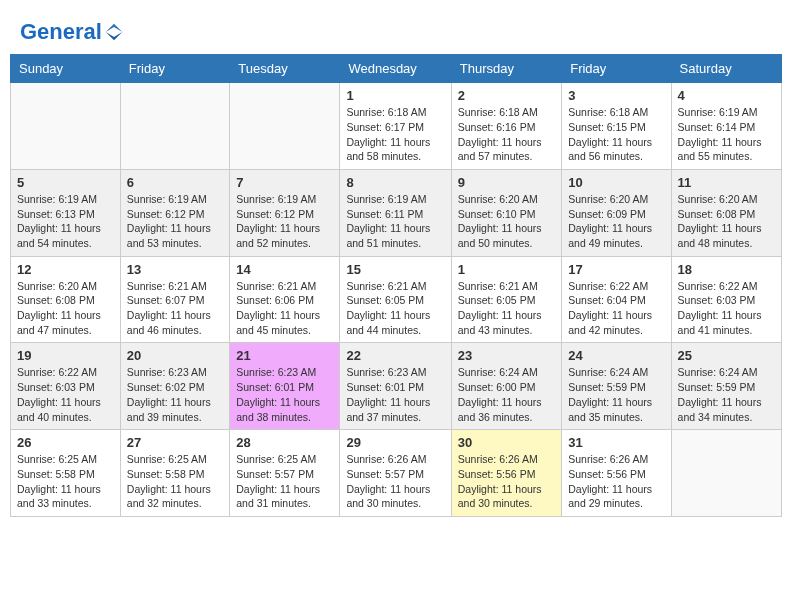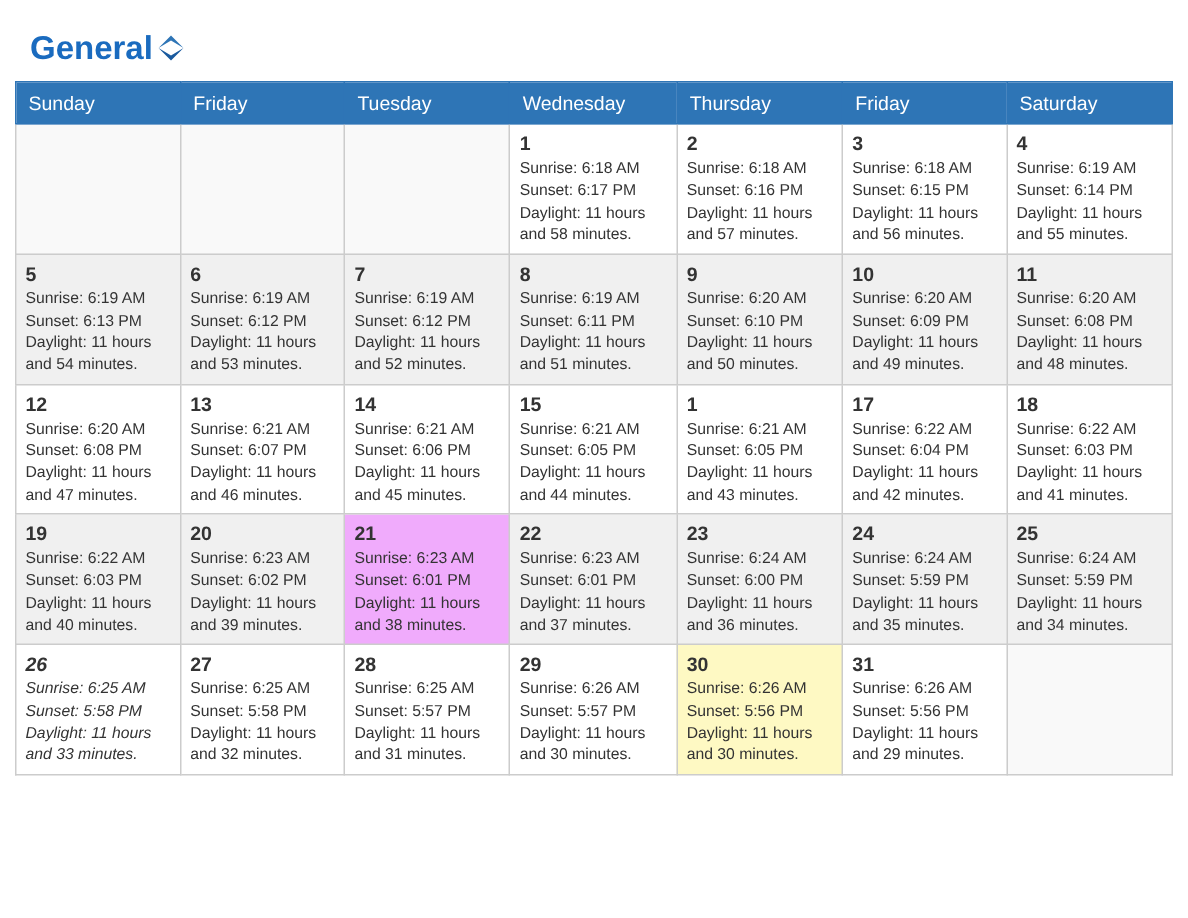--- a/index.html
+++ b/index.html
@@ -307,21 +307,21 @@
         </td>
         <td style="background: rgb(240, 240, 240);">
           <span class="day-num">25</span>
           <div class="day-info" style="white-space: pre-line;">Sunrise: 6:24 AM
 Sunset: 5:59 PM
 Daylight: 11 hours
 and 34 minutes.</div>
         </td>
       </tr>
       <tr>
-        <td style="background: rgb(255, 255, 255); font-style: italic;">
+        <td style="background: rgb(255, 255, 255);">
           <span class="day-num">26</span>
           <div class="day-info" style="white-space: pre-line;">Sunrise: 6:25 AM
 Sunset: 5:58 PM
 Daylight: 11 hours
 and 33 minutes.</div>
         </td>
         <td style="background: rgb(255, 255, 255);">
           <span class="day-num">27</span>
           <div class="day-info" style="white-space: pre-line;">Sunrise: 6:25 AM
 Sunset: 5:58 PM

